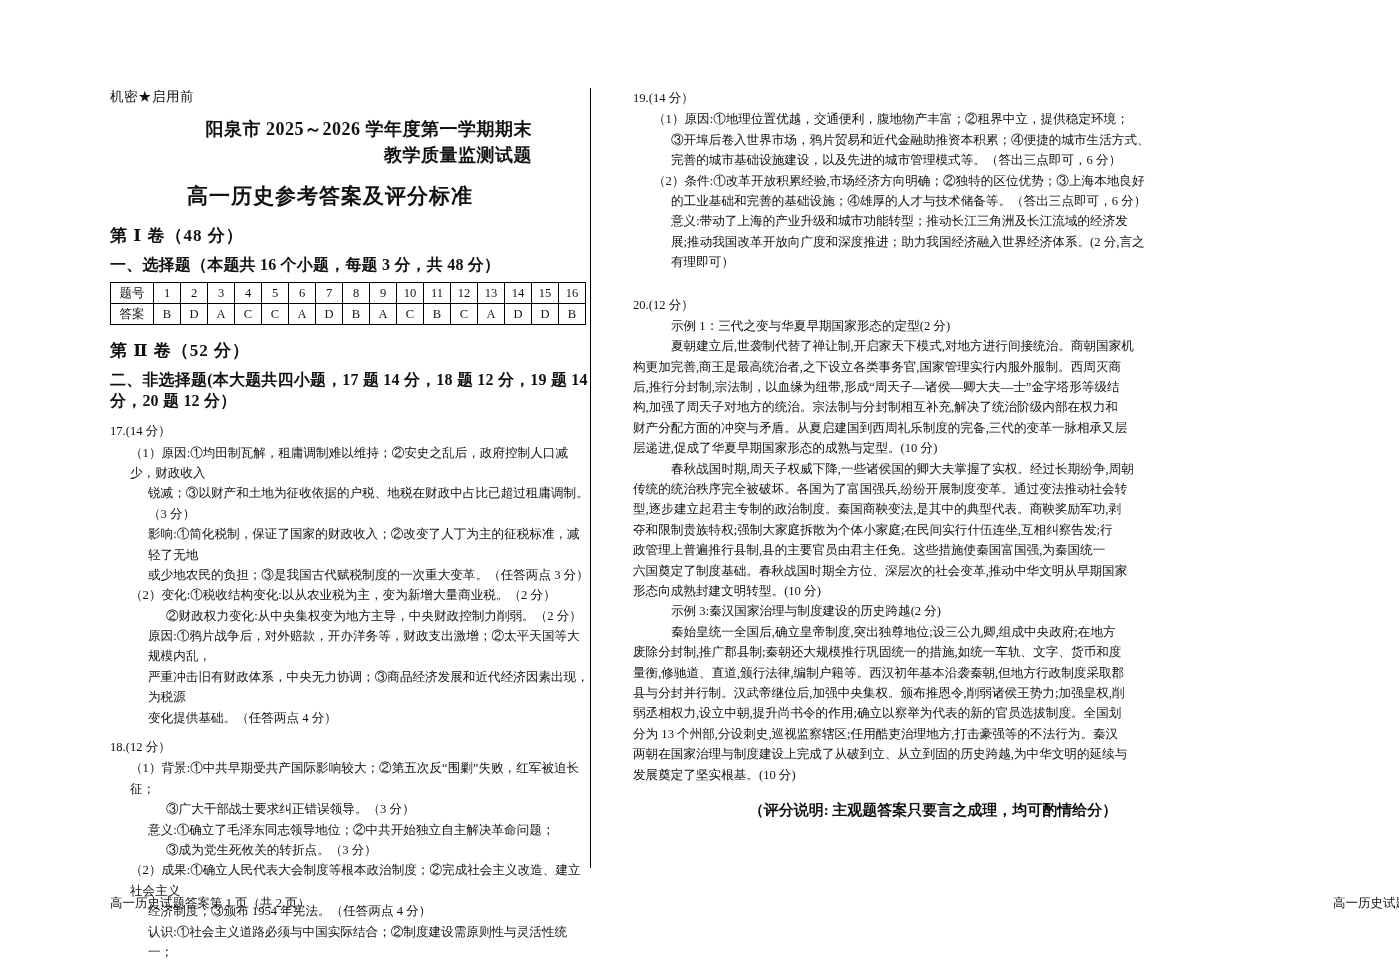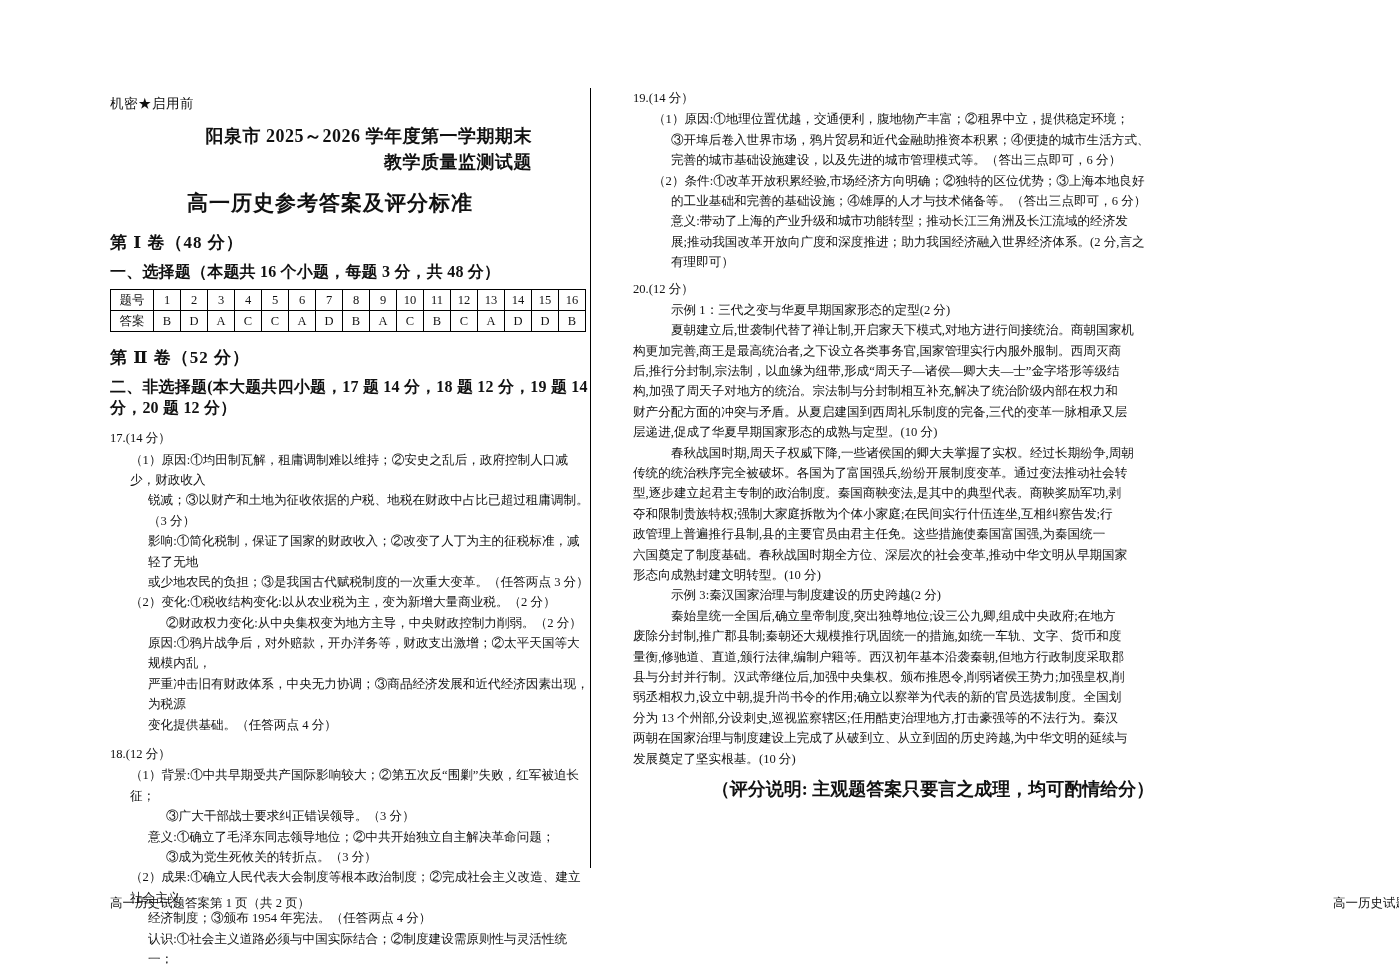--- a/index.html
+++ b/index.html
@@ -38,21 +38,21 @@
   }
   .col-right {
     width: 700px;
     padding: 88px 40px 0 42px;
   }
 
   
   .secret {
     font-size: 13.5px;
     letter-spacing: .5px;
-    margin: 7px 0 10px 0;
+    margin: 0 0 10px 0;
   }
   .title-line {
     text-align: right;
     font-size: 18px;
     font-weight: bold;
     line-height: 1.45;
     letter-spacing: .5px;
   }
   .title-block {
     width: 420px;
@@ -124,24 +124,24 @@
   }
   .footer-right {
     left: 742px;
     width: 600px;
   }
   
   .r-body {
     font-size: 12.6px;
     line-height: 1.62;
   }
-  .r-q { margin-top: 6px; }
+  .r-q { margin-top: 22px; }
   .note {
-    margin-top: 8px;
-    font-size: 18px;
+    margin-top: 16px;
+    font-size: 15px;
     text-align: center;
     width: 600px;
   }
   p { margin: 0; }
 </style>
 </head>
 <body>
 
 <div class="page">
 

